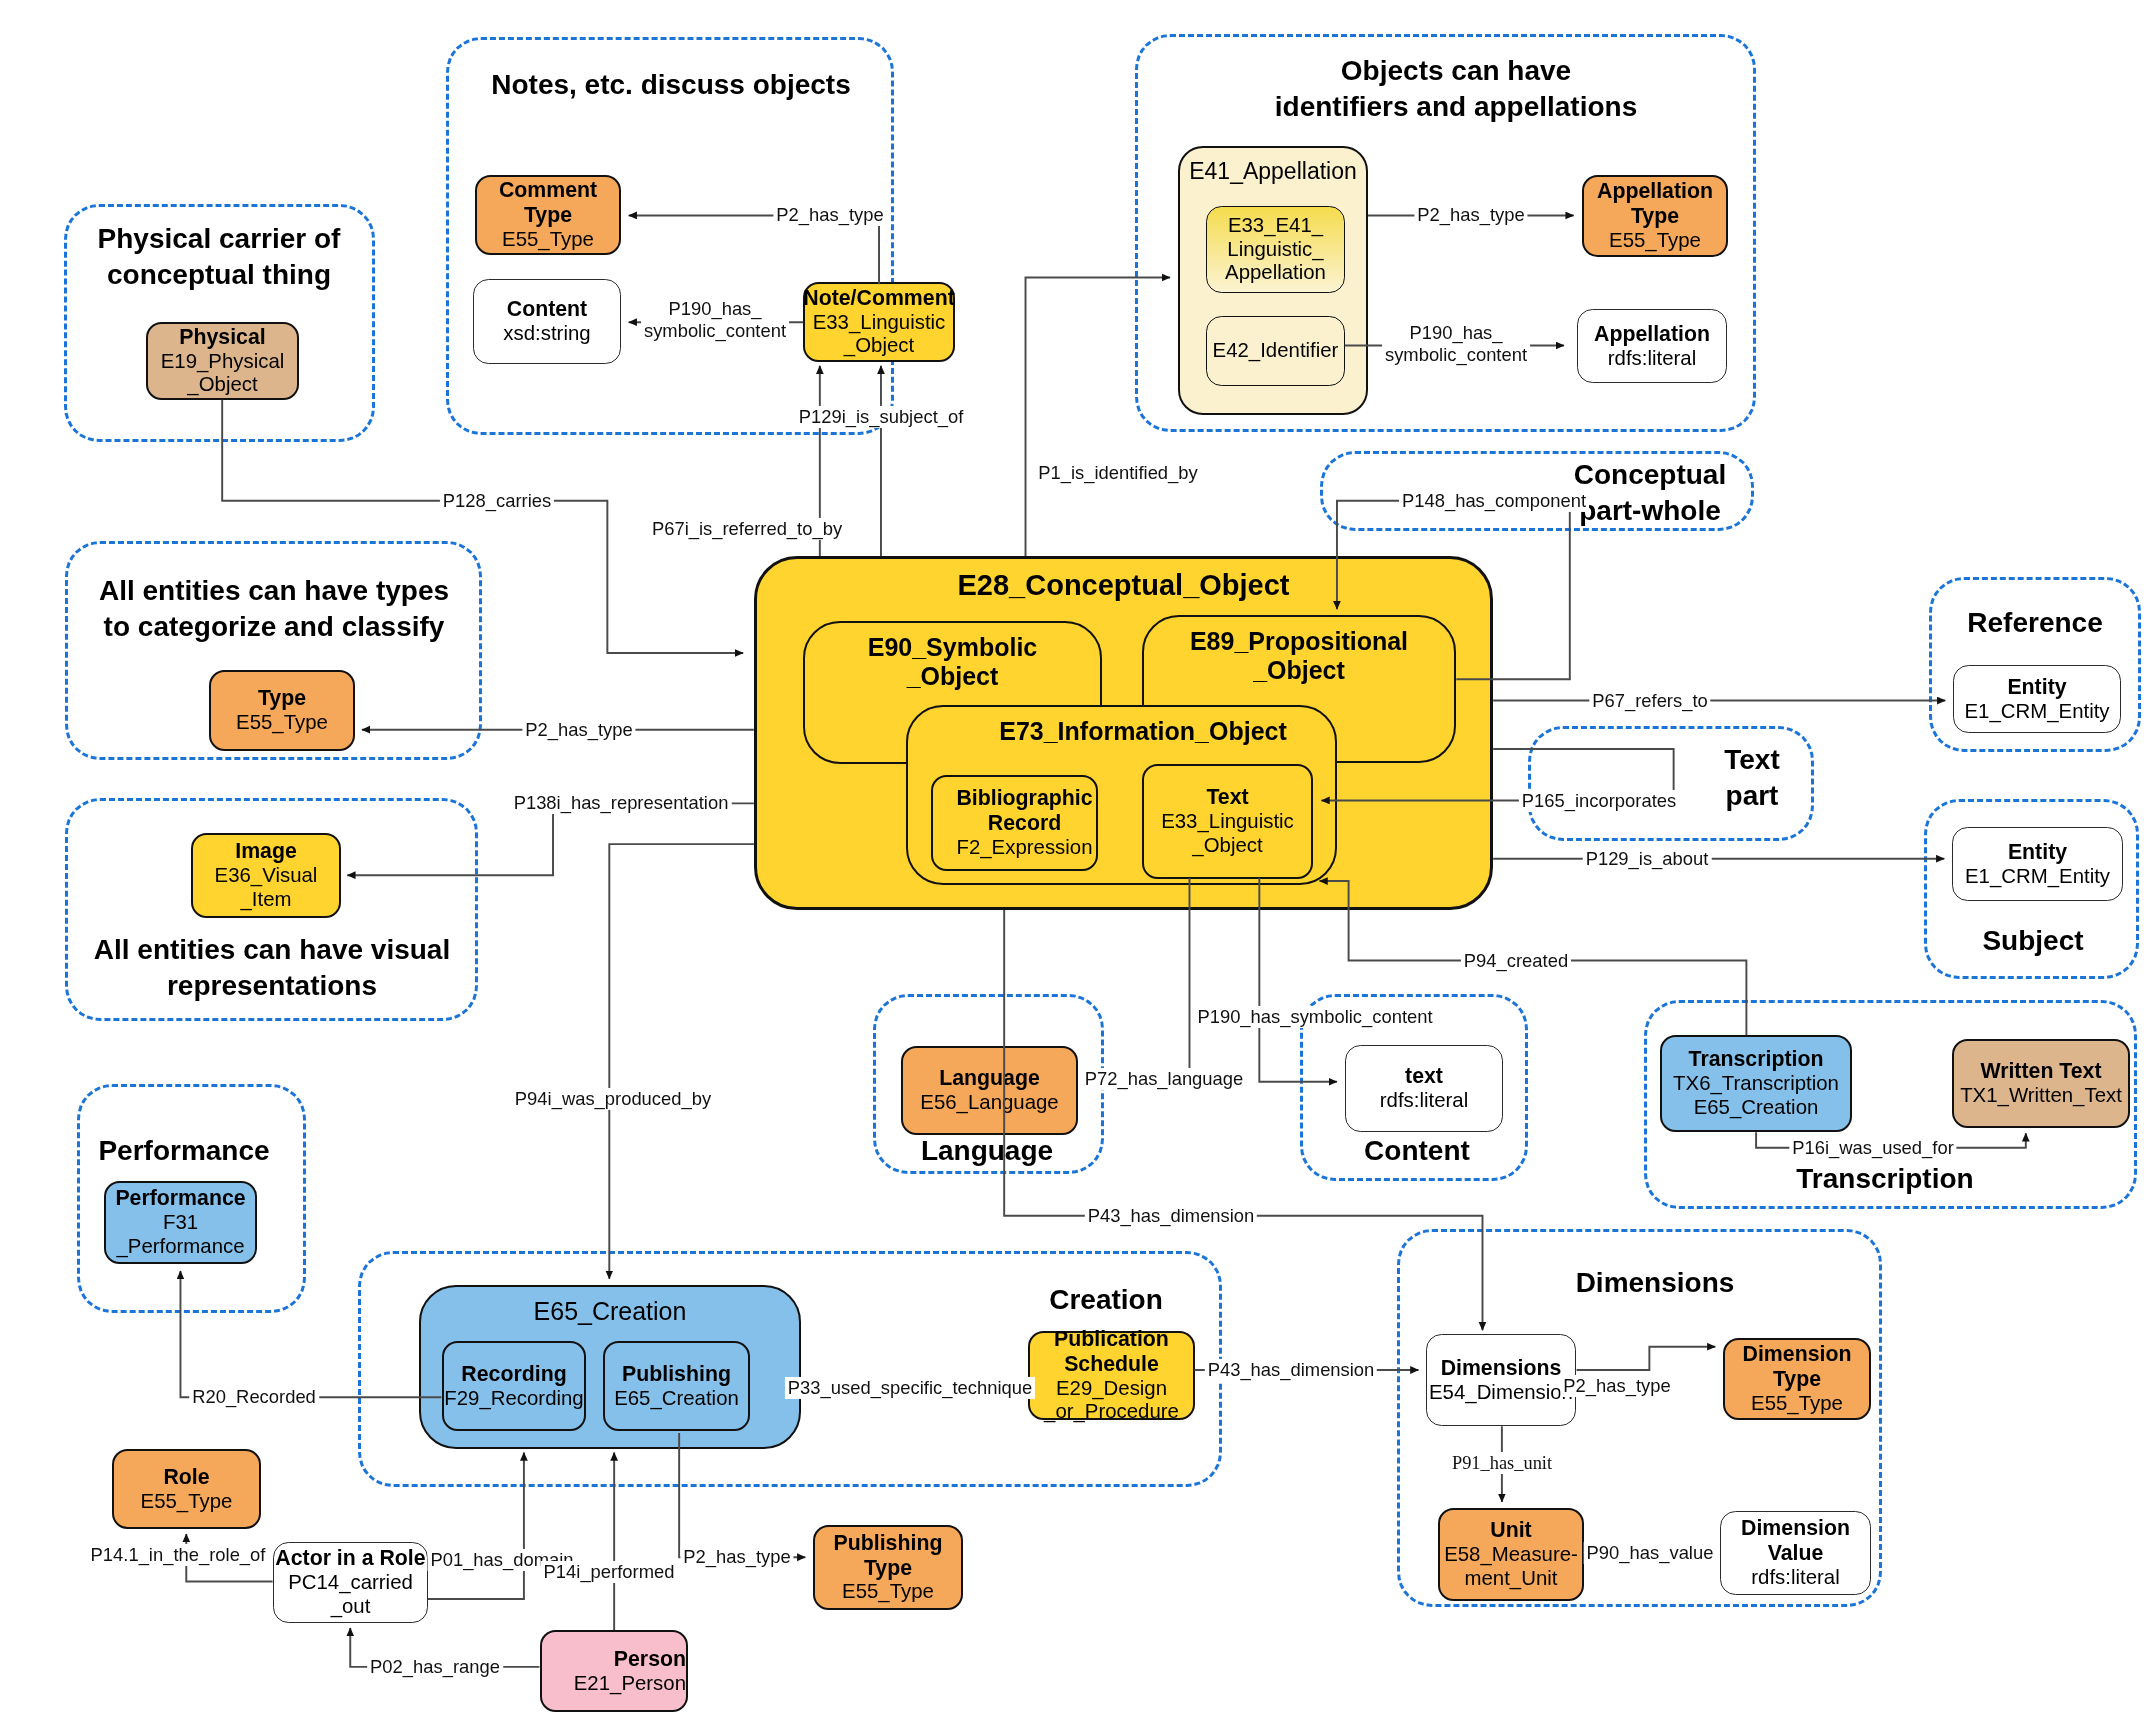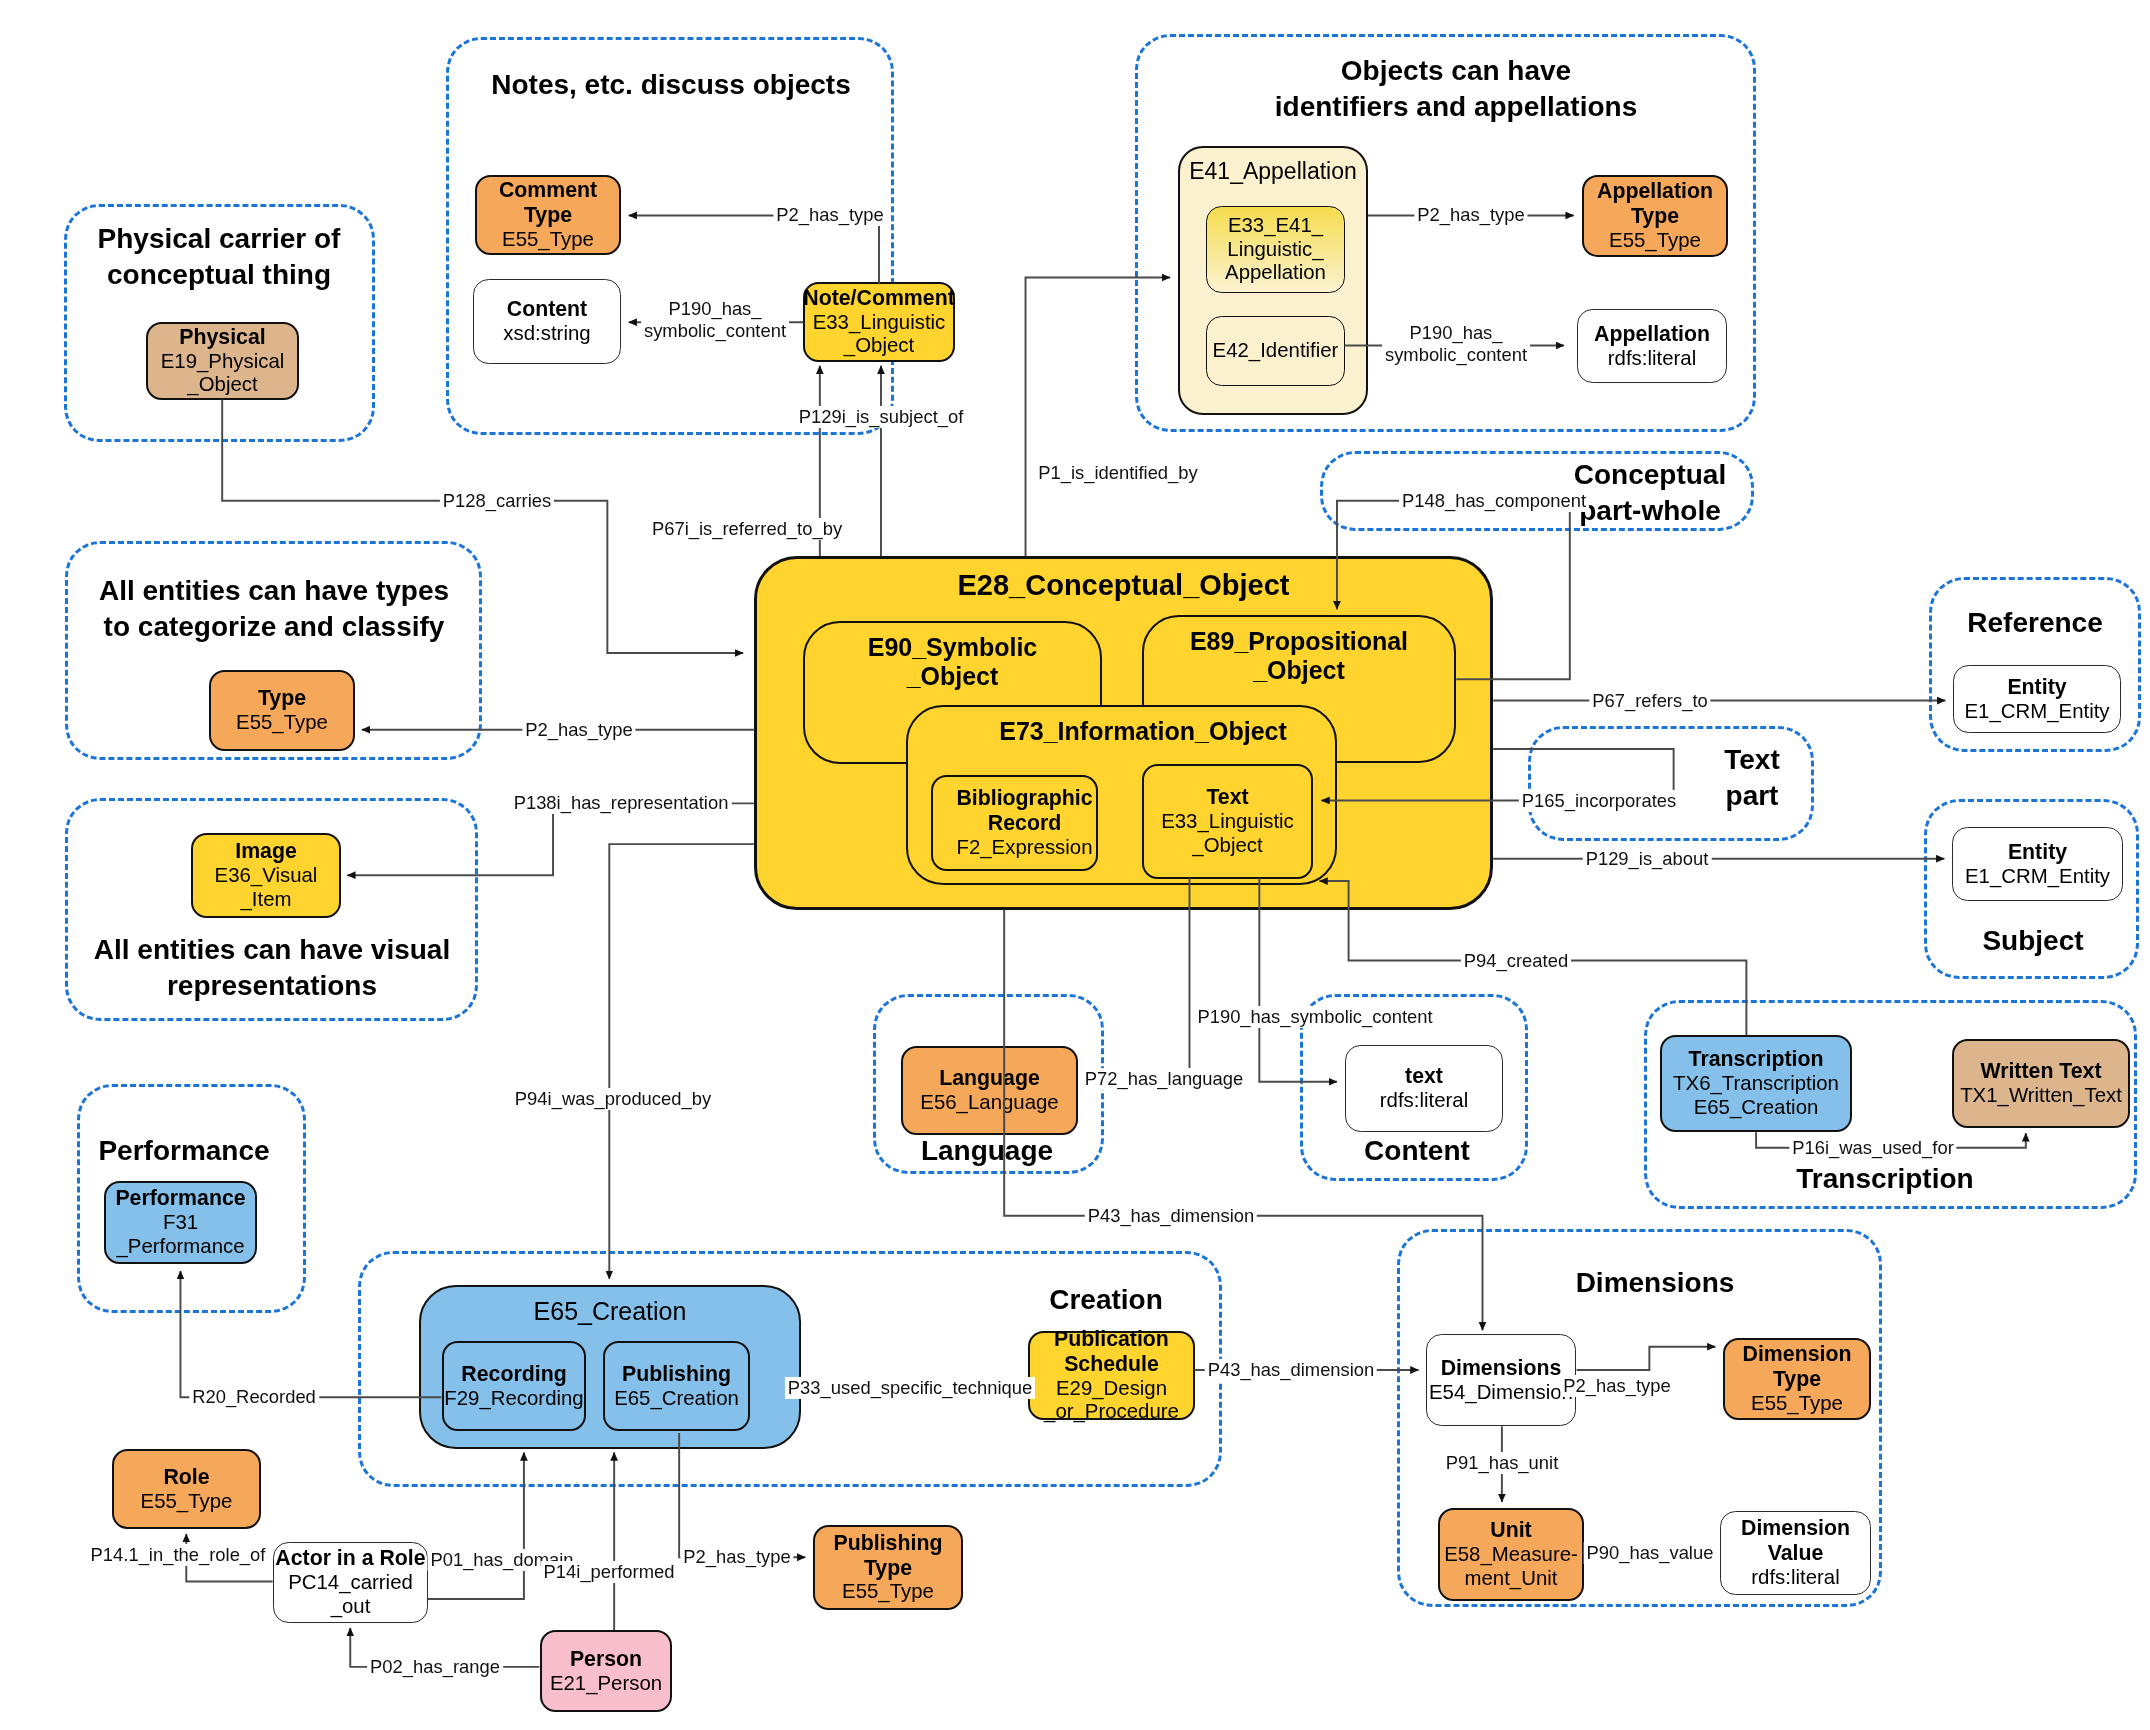--- a/index.html
+++ b/index.html
@@ -240,21 +240,21 @@
     </div>
     <div class="n c-orange" style="left: 112px; top: 1449px; width: 149px; height: 80px;">
       <div class="tl">Role</div>
       <div class="sl">E55_Type</div>
     </div>
     <div class="n c-white" style="left: 273px; top: 1542px; width: 155px; height: 81px;">
       <div class="tl">Actor in a Role</div>
       <div class="sl">PC14_carried</div>
       <div class="sl">_out</div>
     </div>
-    <div class="n c-pink" style="left: 540px; top: 1630px; width: 132px; height: 82px;">
+    <div class="n c-pink" style="left: 540px; top: 1630px; width: 148px; height: 82px; align-items: flex-end;">
       <div class="tl">Person</div>
       <div class="sl">E21_Person</div>
     </div>
     <div class="n c-orange" style="left: 813px; top: 1525px; width: 150px; height: 85px;">
       <div class="tl">Publishing</div>
       <div class="tl">Type</div>
       <div class="sl">E55_Type</div>
     </div>
     <div class="el" style="left: 830px; top: 215px;">P2_has_type</div>
     <div class="el" style="left: 715px; top: 320px;">P190_has_
@@ -271,21 +271,21 @@
     <div class="el" style="left: 1494px; top: 501px;">P148_has_component</div>
     <div class="el" style="left: 1650px; top: 701px;">P67_refers_to</div>
     <div class="el" style="left: 1599px; top: 801px;">P165_incorporates</div>
     <div class="el" style="left: 1647px; top: 859px;">P129_is_about</div>
     <div class="el" style="left: 1516px; top: 961px;">P94_created</div>
     <div class="el" style="left: 1315px; top: 1017px;">P190_has_symbolic_content</div>
     <div class="el" style="left: 1164px; top: 1079px;">P72_has_language</div>
     <div class="el" style="left: 1171px; top: 1216px;">P43_has_dimension</div>
     <div class="el" style="left: 1291px; top: 1370px;">P43_has_dimension</div>
     <div class="el" style="left: 1617px; top: 1386px;">P2_has_type</div>
-    <div class="el" style="left: 1502px; top: 1463px;">P91_has_unit</div>
+    <div class="el" style="left: 1502px; top: 1463px; font-family: Liberation Serif, serif;">P91_has_unit</div>
     <div class="el" style="left: 1650px; top: 1553px;">P90_has_value</div>
     <div class="el" style="left: 613px; top: 1099px;">P94i_was_produced_by</div>
     <div class="el" style="left: 254px; top: 1397px;">R20_Recorded</div>
     <div class="el" style="left: 910px; top: 1388px;">P33_used_specific_technique</div>
     <div class="el" style="left: 502px; top: 1560px;">P01_has_domain</div>
     <div class="el" style="left: 609px; top: 1572px;">P14i_performed</div>
     <div class="el" style="left: 435px; top: 1667px;">P02_has_range</div>
     <div class="el" style="left: 178px; top: 1555px;">P14.1_in_the_role_of</div>
     <div class="el" style="left: 737px; top: 1557px;">P2_has_type</div>
     <div class="el" style="left: 1873px; top: 1148px;">P16i_was_used_for</div>

